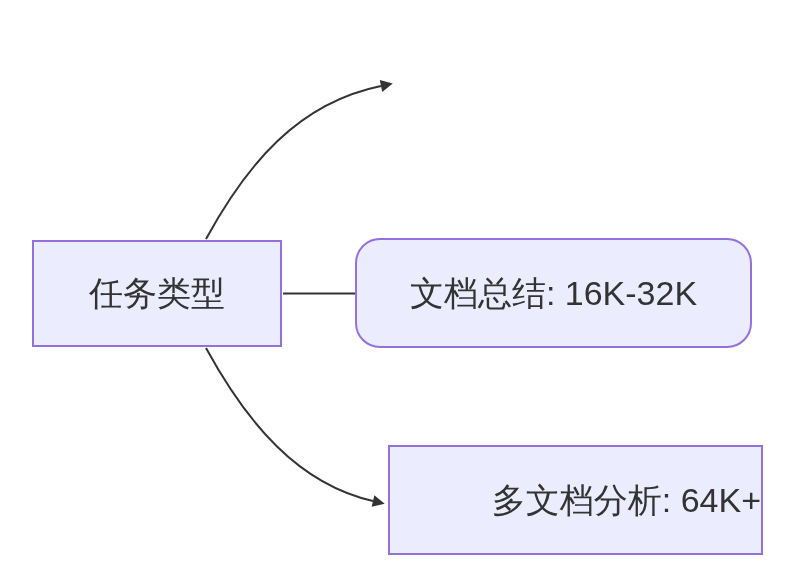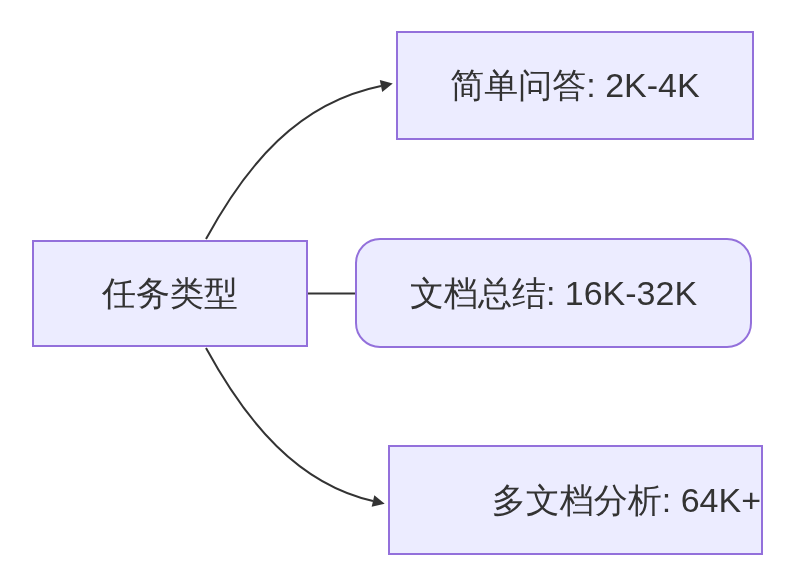--- a/index.html
+++ b/index.html
@@ -44,21 +44,21 @@
     align-items:center;
     justify-content:center;
     background:var(--node-fill);
     border:2px solid var(--node-border);
     color:var(--text);
     font-size:34px;
     line-height:1.2;
     white-space:nowrap;
     text-align:center;
   }
-  .node-root    {left:32px;  top:240px; width:276px; height:107px;}
+  .node-root    {left:32px;  top:240px; width:250px; height:107px;}
   .node-child-0 {left:396px; top:31px;  width:358px; height:109px;}
   .node-child-1 {left:355px; top:238px; width:397px; height:110px;border-radius:25px;}
   .node-child-2 {left:388px; top:445px; width:375px; height:110px;justify-content:flex-end;}
 </style>
 </head>
 <body>
 
 <div class="canvas">
 
   <svg class="edges" viewBox="0 0 787 572" xmlns="http://www.w3.org/2000/svg">
@@ -69,23 +69,20 @@
     </defs>
     <path class="edge" d="M206,239 C247,164 298,103 381,86" marker-end="url(#arrow)"></path>
     <path class="edge" d="M283,293.5 L358,293.5" marker-end="url(#arrow)"></path>
     <path class="edge" d="M206,348 C247,423 298,484 373,501" marker-end="url(#arrow)"></path>
   </svg>
 
   <div class="node node-root">
     <span>任务类型</span>
   </div>
 
-  <div class="node node-child-0">
-    <span>简单问答: 2K-4K</span>
-  </div>
 
   <div class="node node-child-1">
     <span>文档总结: 16K-32K</span>
   </div>
 
   <div class="node node-child-2">
     <span>多文档分析: 64K+</span>
   </div>
 
 </div>

